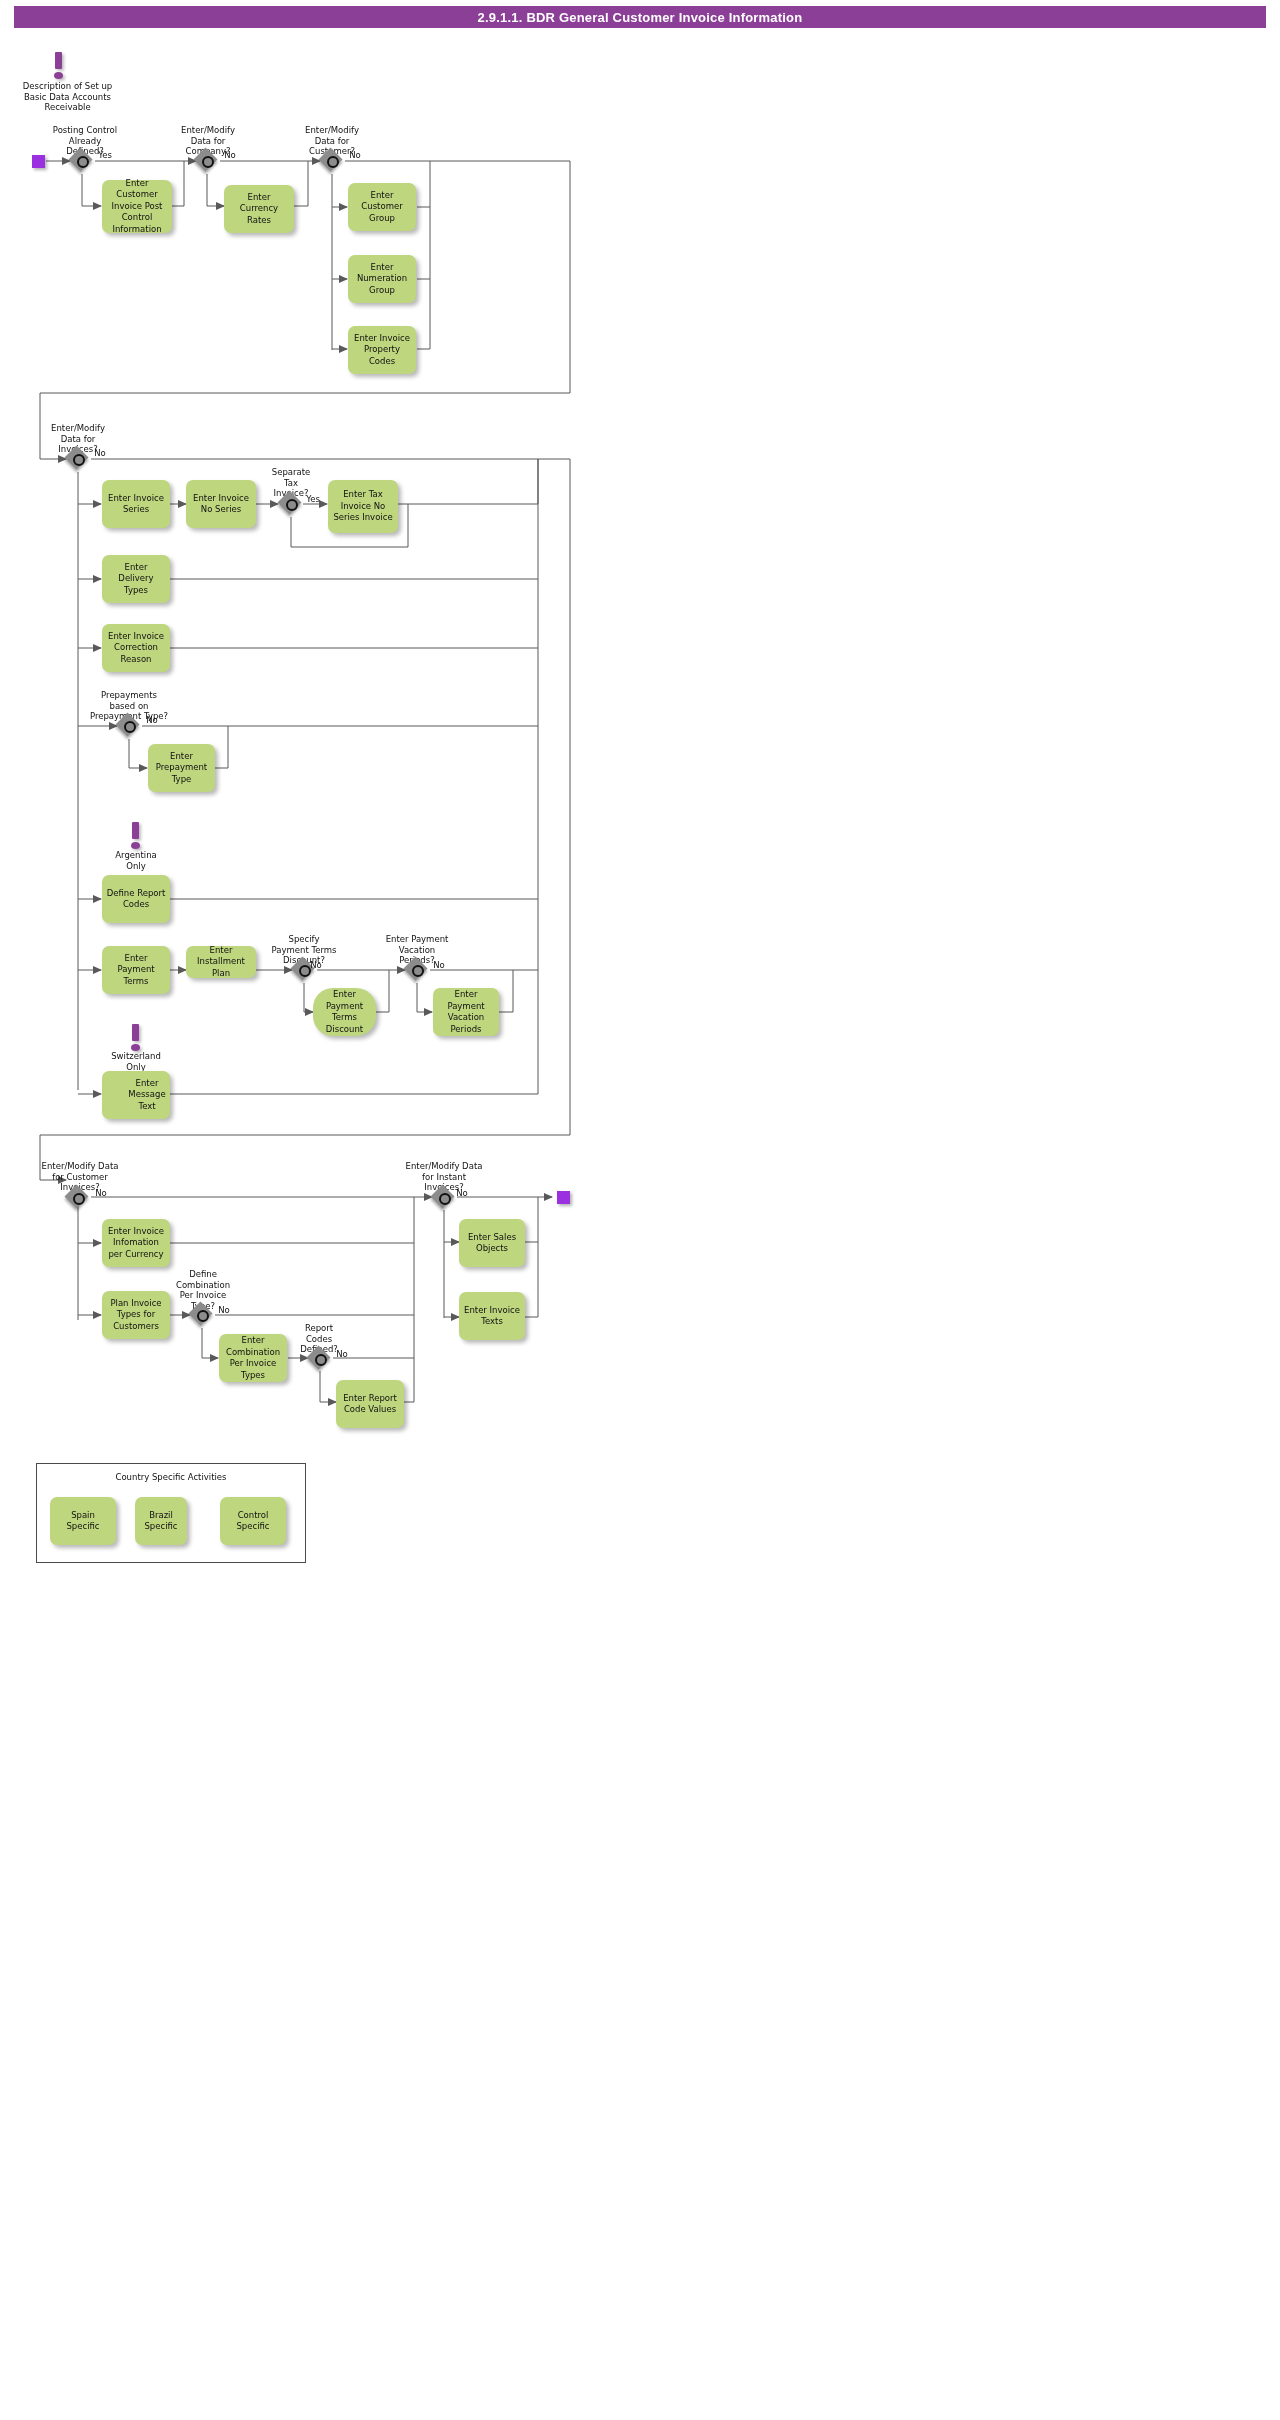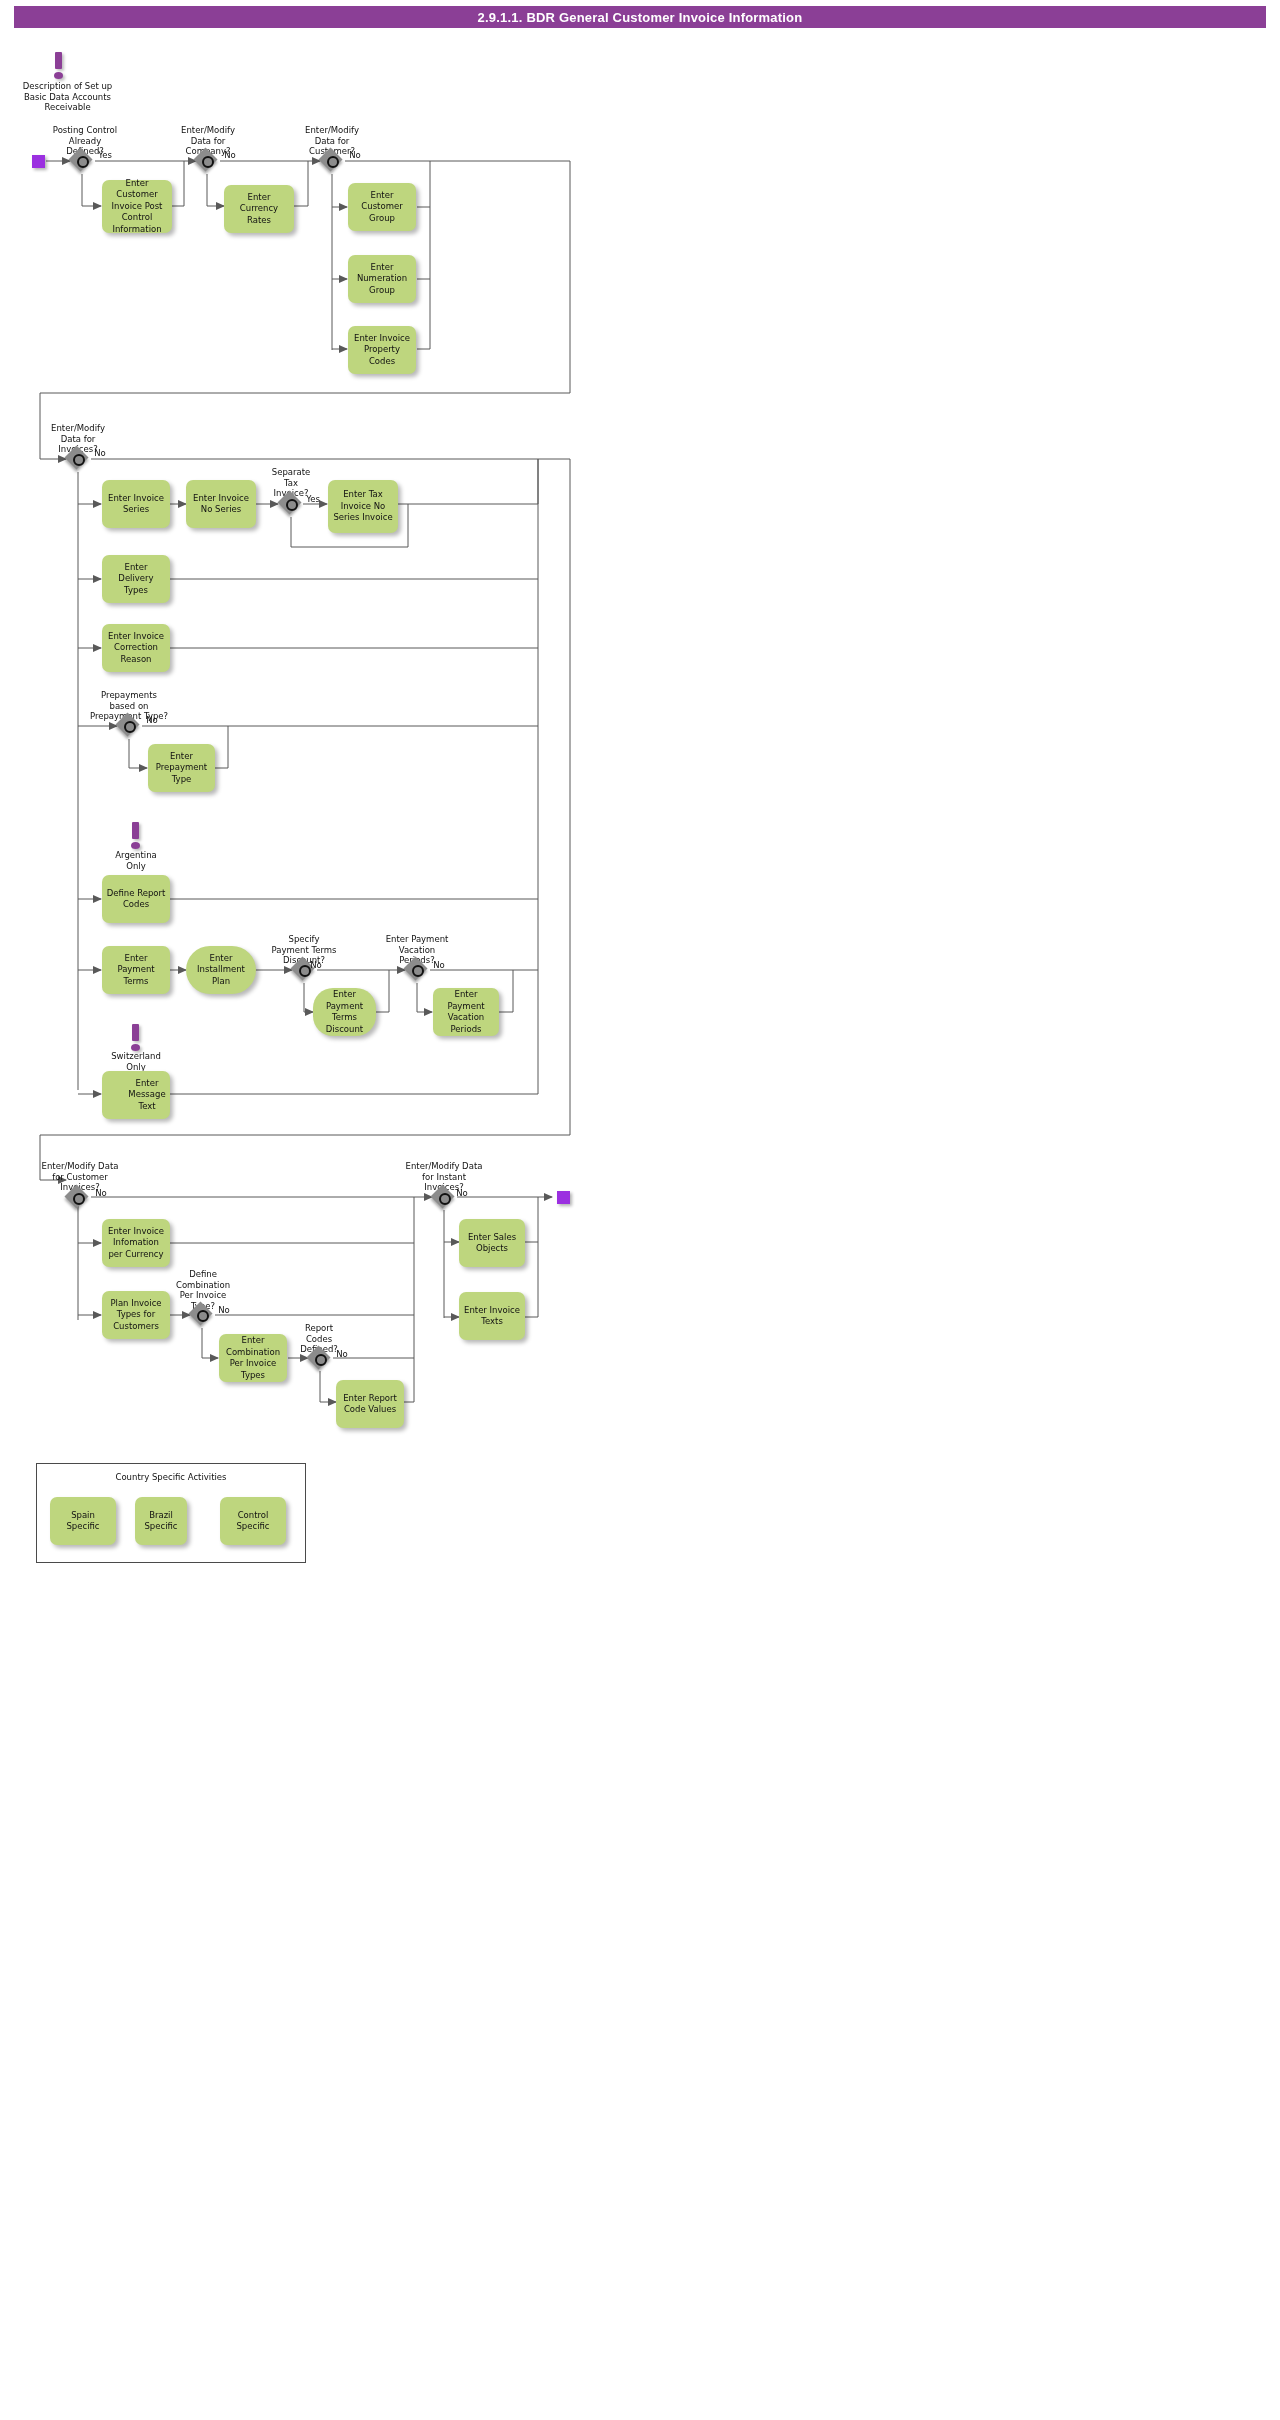--- a/index.html
+++ b/index.html
@@ -360,21 +360,21 @@
   <div class="act" style="left:102px; top:624px; width:68px; height:48px;">Enter Invoice
 Correction
 Reason</div>
   <div class="act" style="left:148px; top:744px; width:67px; height:48px;">Enter
 Prepayment
 Type</div>
   <div class="act" style="left:102px; top:875px; width:68px; height:48px;">Define Report
 Codes</div>
   <div class="act" style="left:102px; top:946px; width:68px; height:48px;">Enter Payment
 Terms</div>
-  <div class="act" style="left:186px; top:946px; width:70px; height:48px;border-radius:24px;">Enter
+  <div class="act" style="left:186px; top:946px; width:70px; height:32px;">Enter
 Installment Plan</div>
   <div class="act" style="left:313px; top:988px; width:63px; height:48px;border-radius:20px;">Enter Payment
 Terms Discount</div>
   <div class="act" style="left:433px; top:988px; width:66px; height:48px;">Enter Payment
 Vacation Periods</div>
   <div class="act" style="left:102px; top:1071px; width:68px; height:48px;padding-left:26px;">Enter Message
 Text</div>
 
   <div class="act" style="left:102px; top:1219px; width:68px; height:48px;">Enter Invoice
 Infomation per

